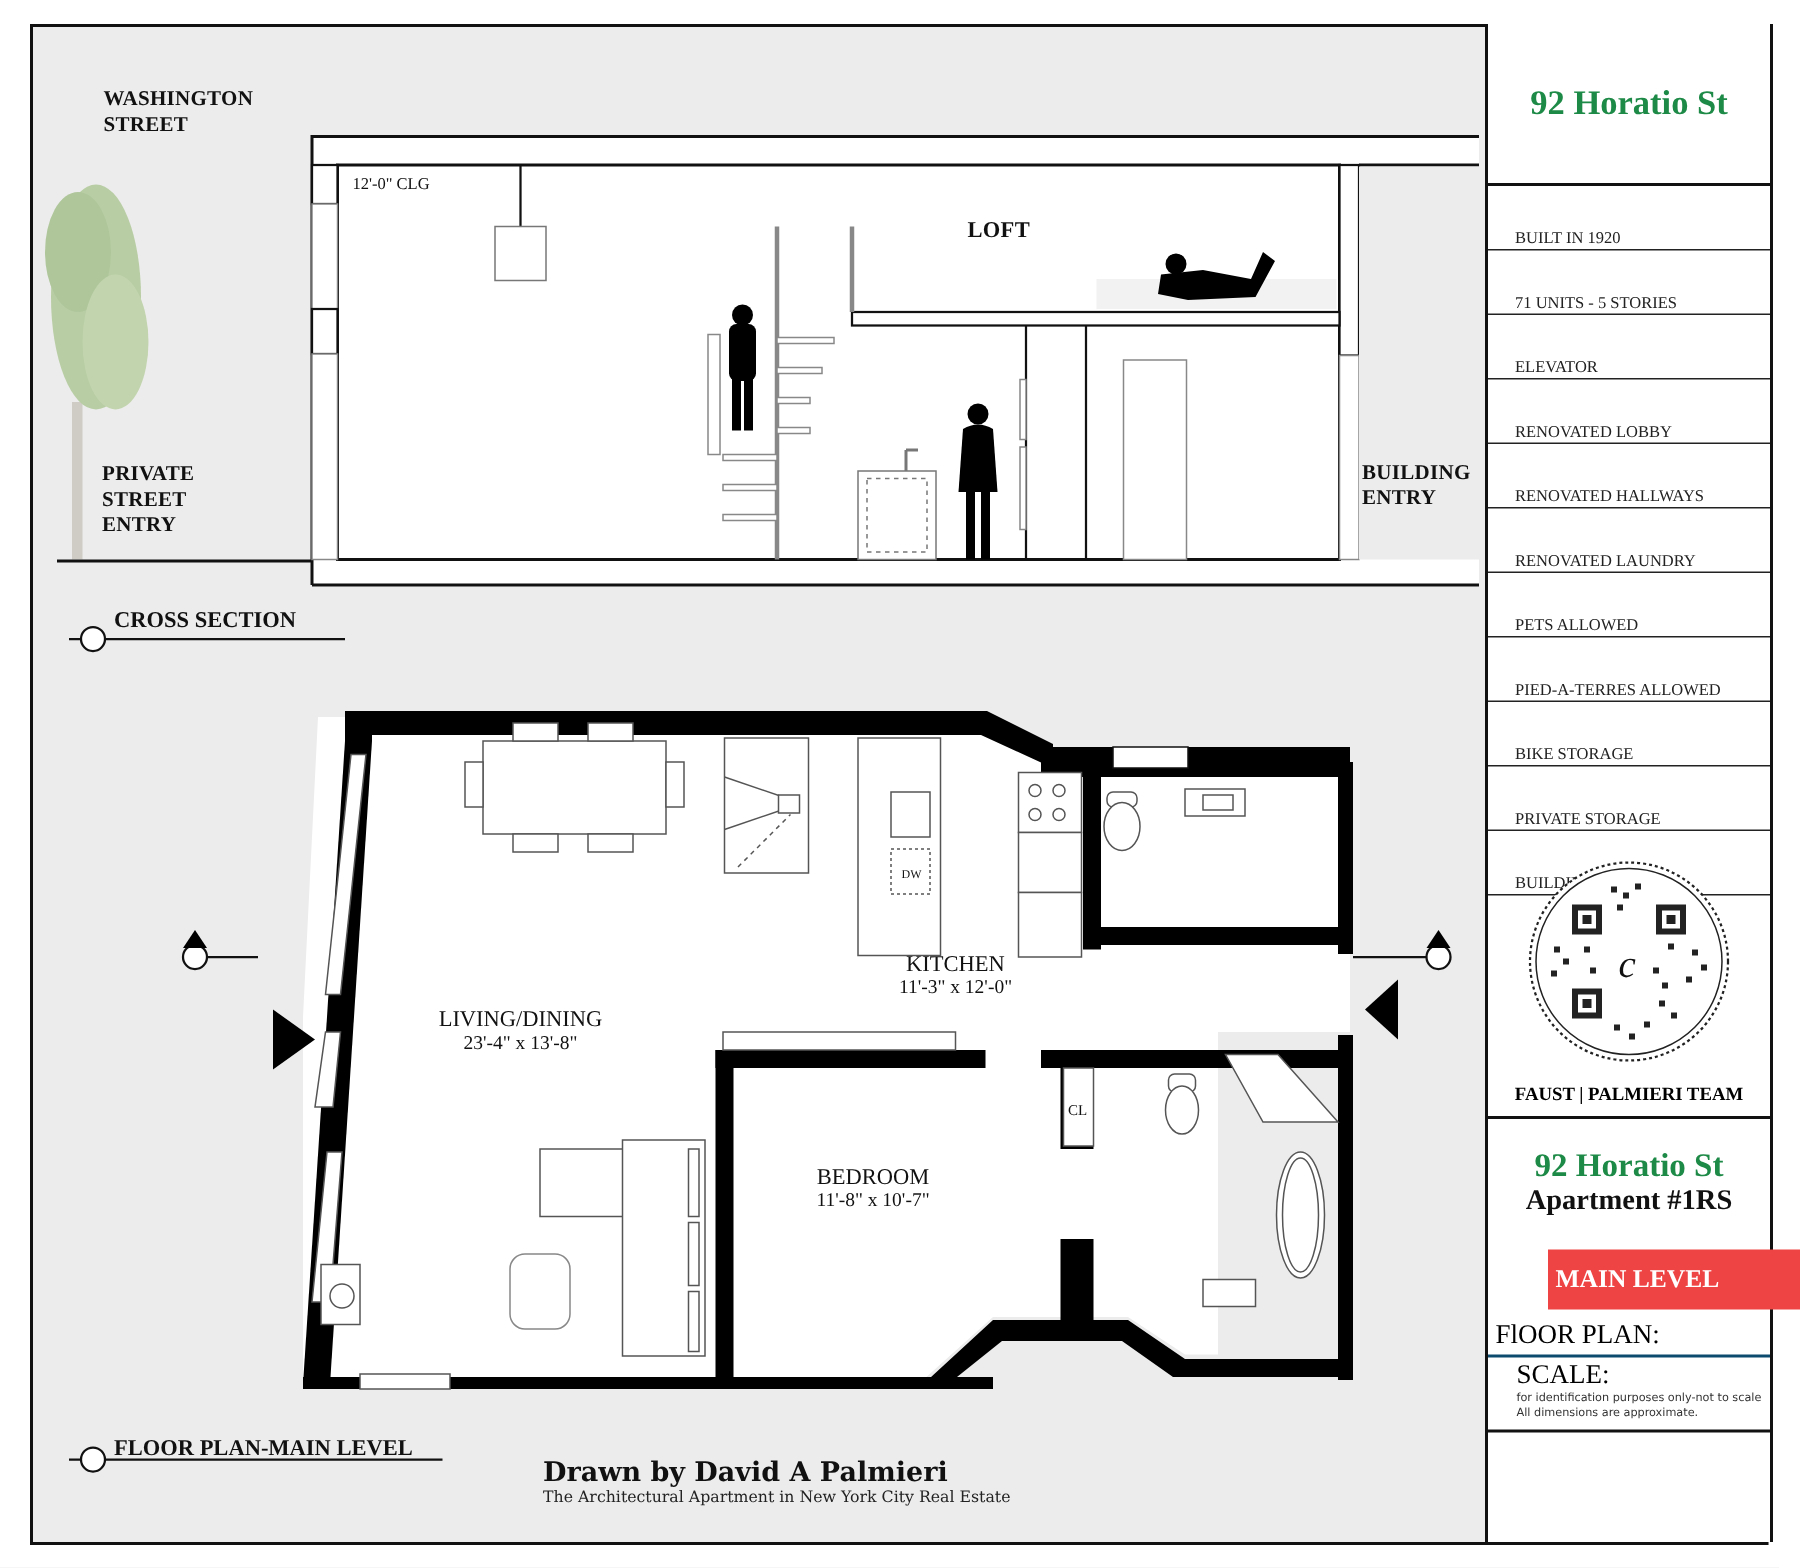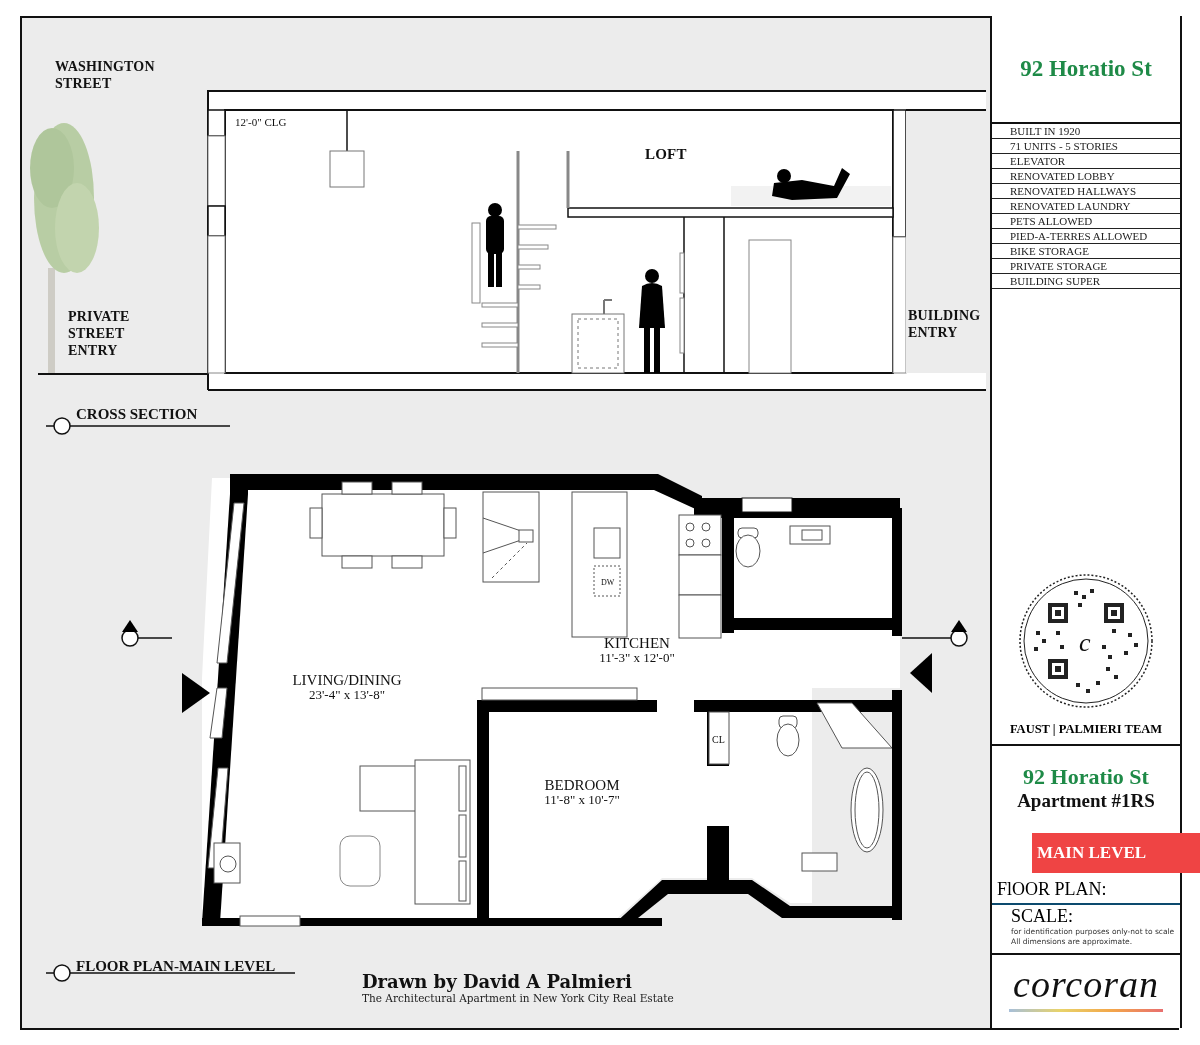--- a/index.html
+++ b/index.html
@@ -13,21 +13,21 @@
   .room .n{font-weight:normal;font-size:15px;line-height:15px;}
   .room .d{font-size:13px;line-height:13px;}
   .tag{position:absolute;font-family:"Liberation Serif","DejaVu Serif",serif;font-weight:bold;font-size:15px;color:#111;}
   .credit{position:absolute;left:340px;top:954px;width:400px;text-align:left;}
   .credit .a{font-weight:bold;font-size:18px;line-height:20px;color:#111;}
   .credit .b{font-size:10.5px;color:#222;line-height:13px;}
   
   .tb-title{height:106px;border-bottom:2px solid #111;display:flex;align-items:center;justify-content:center;}
   .green{color:#1e8a47;font-weight:bold;font-size:23px;font-family:"Liberation Serif","DejaVu Serif",serif;}
   .features{margin:0;padding:0;list-style:none;}
-  .features li{height:14px;border-bottom:1.5px solid #222;font-size:11px;line-height:14px;padding-left:18px;color:#222;font-family:"Liberation Serif","DejaVu Serif",serif;white-space:nowrap;}
+  .features li{height:14px;border-bottom:1.5px solid #222;font-size:11px;line-height:14px;padding-left:18px;color:#222;font-family:"Liberation Serif","DejaVu Serif",serif;white-space:nowrap;margin-top:28px;}
   .qrcell{position:absolute;top:545px;left:0;width:188px;height:160px;display:flex;align-items:center;justify-content:center;}
   .team{position:absolute;top:700px;left:0;width:188px;height:28px;border-bottom:2px solid #111;text-align:center;font-weight:bold;font-size:12.5px;font-family:"Liberation Serif","DejaVu Serif",serif;line-height:26px;}
   .addr2{position:absolute;top:730px;left:0;width:188px;height:100px;text-align:center;}
   .addr2 .g{color:#1e8a47;font-weight:bold;font-size:22px;line-height:26px;margin-top:18px;font-family:"Liberation Serif","DejaVu Serif",serif;}
   .addr2 .k{font-weight:bold;font-size:19px;line-height:22px;color:#111;font-family:"Liberation Serif","DejaVu Serif",serif;}
   .level{position:absolute;top:817px;left:0;width:188px;height:40px;background:#ef4444;color:#fff;font-weight:bold;font-size:17px;line-height:40px;padding-left:5px;box-sizing:border-box;font-family:Liberation Serif, serif;margin-left:40px;}
   .fp{position:absolute;top:857px;left:0;width:188px;height:32px;border-bottom:2px solid #0c4a6e;font-size:18px;line-height:32px;padding-left:5px;box-sizing:border-box;font-family:"Liberation Serif","DejaVu Serif",serif;}
   .scale{position:absolute;top:889px;left:0;width:188px;height:50px;border-bottom:2px solid #111;padding-left:19px;box-sizing:border-box;font-family:"Liberation Serif","DejaVu Serif",serif;}
   .scale .h{font-size:18px;line-height:22px;}
   .scale .s{font-family:"DejaVu Sans","Liberation Sans",sans-serif;font-size:7.5px;line-height:10px;color:#333;}
@@ -112,21 +112,21 @@
         <rect x="622" y="308" width="6" height="47"></rect>
           <rect x="632" y="308" width="6" height="47"></rect>
       </g>
       <g fill="#000">
         <circle cx="762" cy="158" r="7"></circle>
         <path d="M752 165 L780 162 L812 168 L820 150 L828 156 L815 180 L770 182 L750 178 Z"></path>
       </g>
       <text x="213" y="108" font-size="11" fill="#111">12'-0" CLG</text>
     </svg>
 
-    <div class="lbl" style="left:33px;top:40px">
+    <div class="lbl" style="left:47px;top:40px">
       <div>WASHINGTON</div>
       <div>STREET</div>
     </div>
     <div class="lbl" style="left:623px;top:128px;font-size:15px">LOFT</div>
     <div class="lbl" style="left:46px;top:290px">
       <div>PRIVATE</div>
       <div>STREET</div>
       <div>ENTRY</div>
     </div>
     <div class="lbl" style="left:886px;top:289px">
@@ -331,18 +331,14 @@
       <div class="g">92 Horatio St</div>
       <div class="k">Apartment #1RS</div>
     </div>
     <div class="level">MAIN LEVEL</div>
     <div class="fp">FlOOR PLAN:</div>
     <div class="scale">
       <div class="h">SCALE:</div>
       <div class="s">for identification purposes only-not to scale</div>
       <div class="s">All dimensions are approximate.</div>
     </div>
-    <div class="logo">
-      <div class="w">corcoran</div>
-      <div class="bar"></div>
-    </div>
   </div>
 </div>
 
 </body></html>

